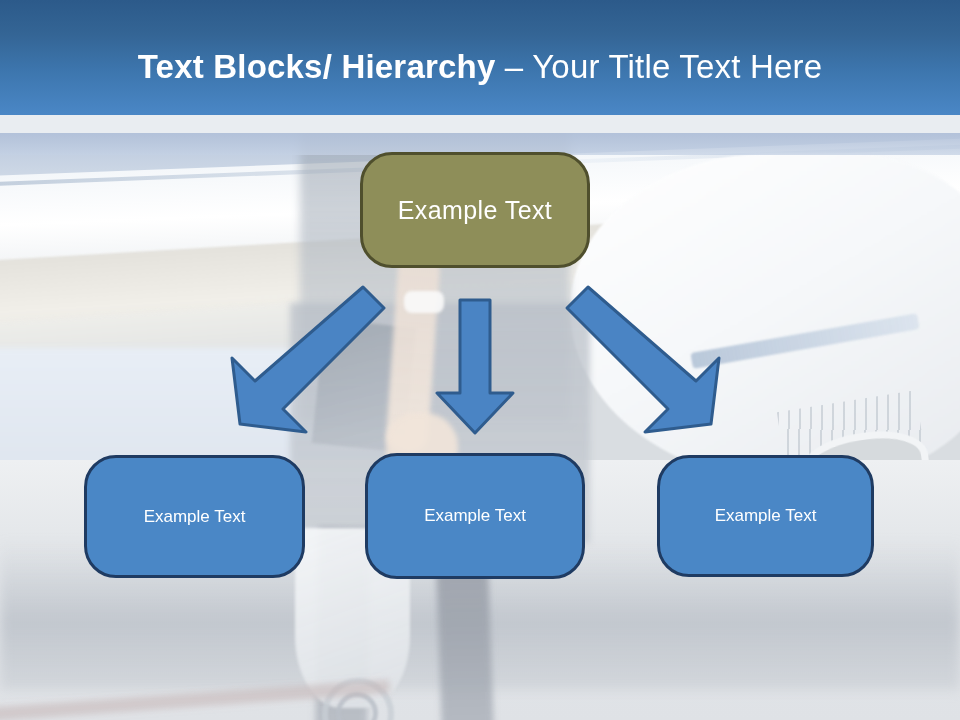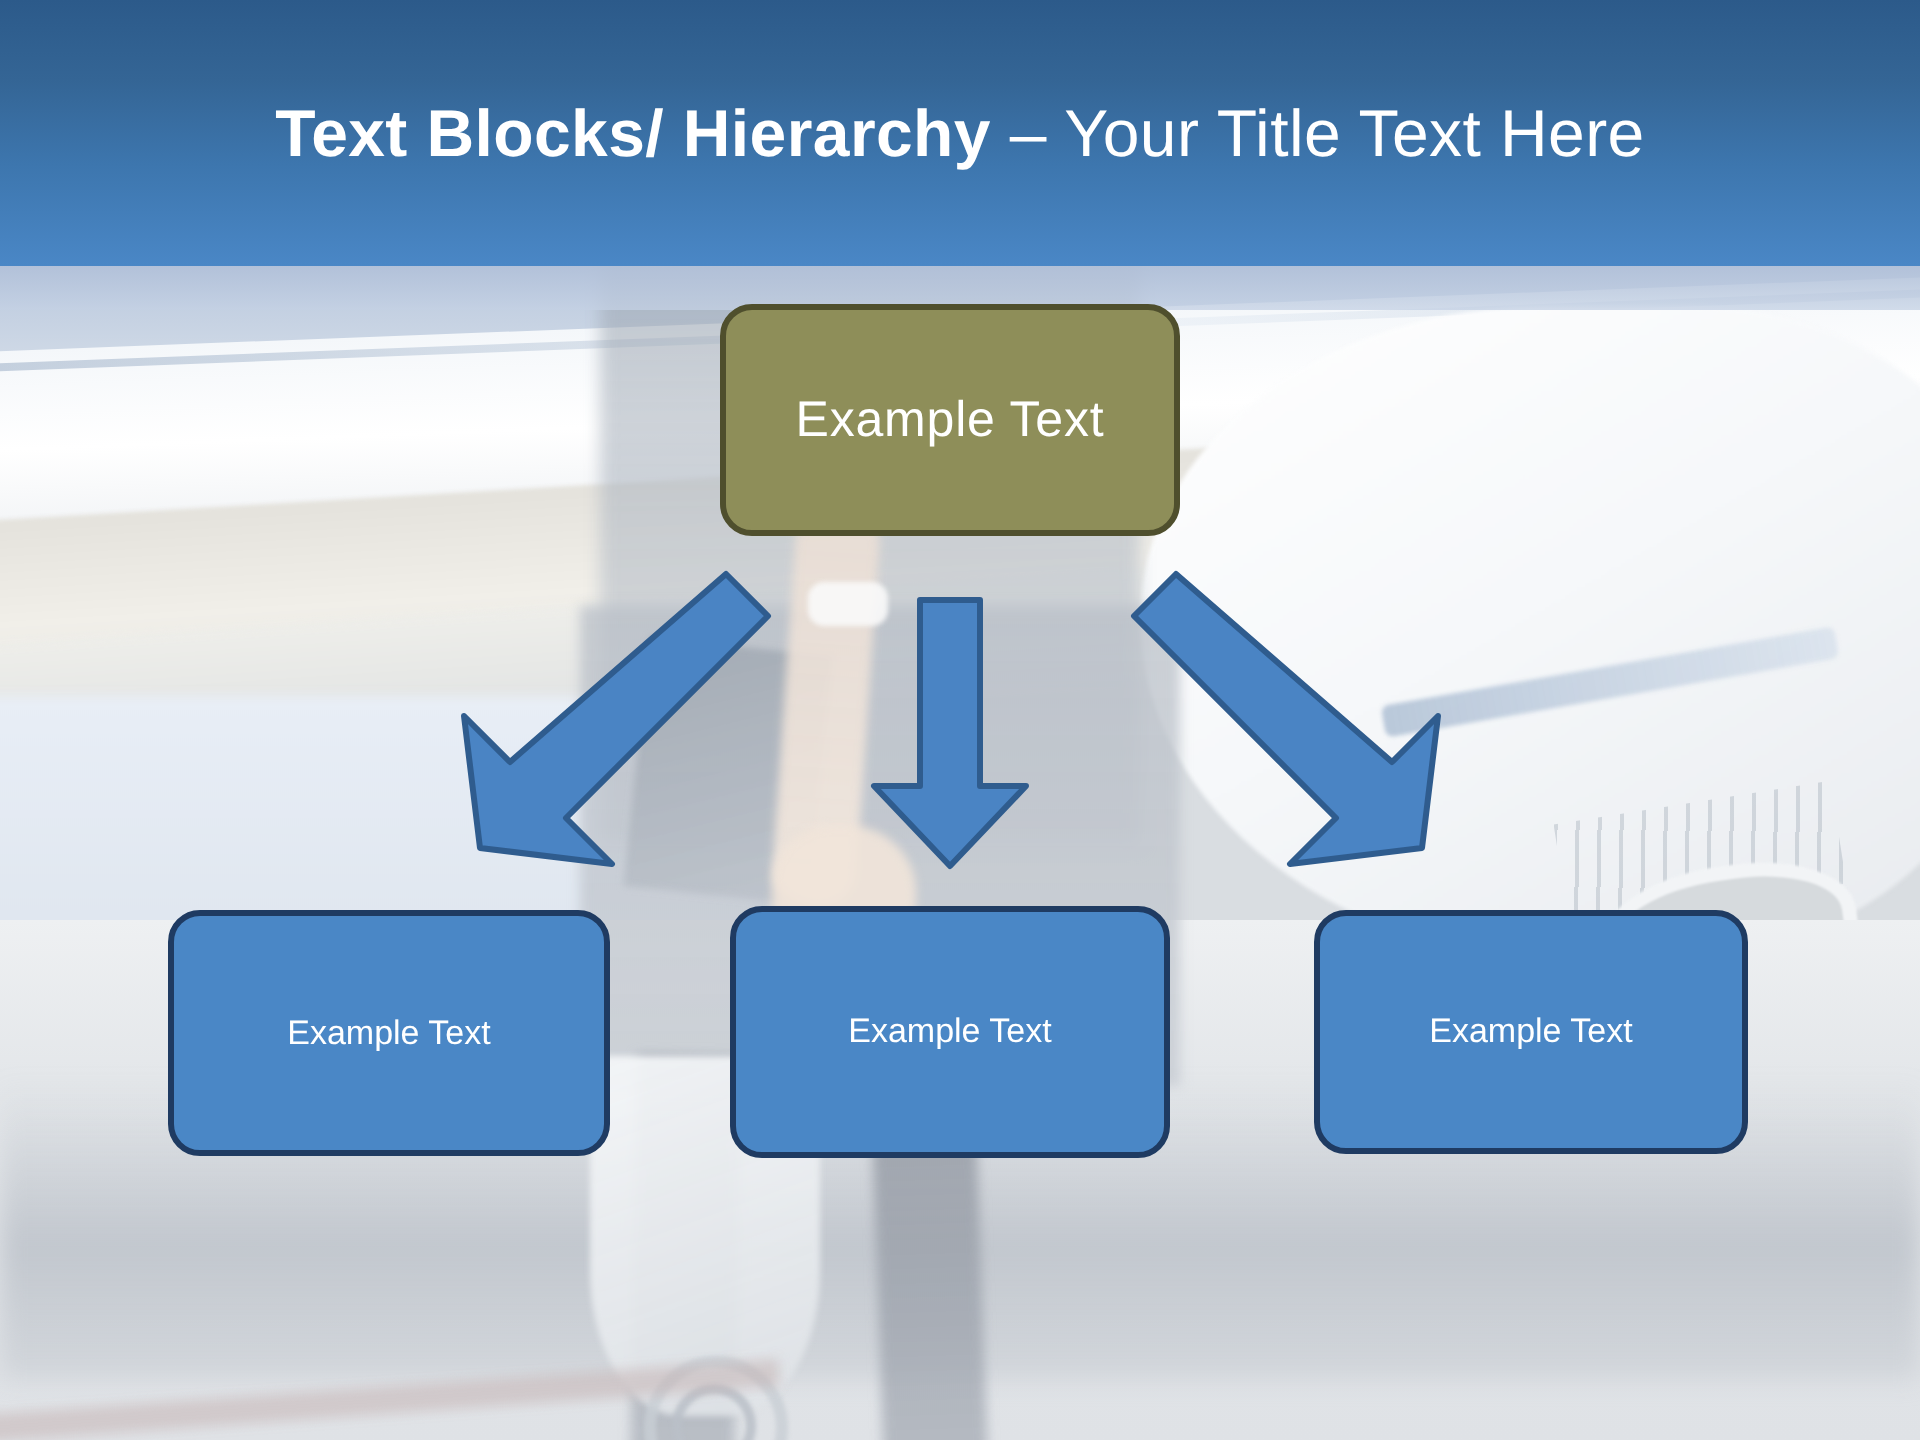--- a/index.html
+++ b/index.html
@@ -184,21 +184,21 @@
     position: absolute;
     left: 0; top: 133px;
     width: 960px; height: 22px;
     background: linear-gradient(180deg, rgba(178,193,217,.92) 0%, rgba(196,209,228,.75) 100%);
   }
 
   
   #header {
     position: absolute;
     left: 0; top: 0;
-    width: 960px; height: 133px;
+    width: 960px; height: 115px;
     background: linear-gradient(180deg, #2c5a8a 0%, #346595 30%, #3d76ae 62%, #4a87c6 100%);
   }
   #title {
     position: absolute;
     left: 0; right: 0; top: 47px;
     text-align: center;
     color: #ffffff;
     font-size: 33px;
     line-height: 40px;
     white-space: nowrap;
@@ -209,21 +209,21 @@
 
   
   .node {
     position: absolute;
     box-sizing: border-box;
     display: flex;
     align-items: center;
     justify-content: center;
     color: #ffffff;
     text-align: center;
-    border-radius: 16px;
+    border-radius: 32px;
   }
   #node-top {
     left: 360px; top: 152px;
     width: 230px; height: 116px;
     background: #8e8e59;
     border: 3px solid #4f4f2d;
     font-size: 25px;
     letter-spacing: .4px;
   }
   .node-bottom {

